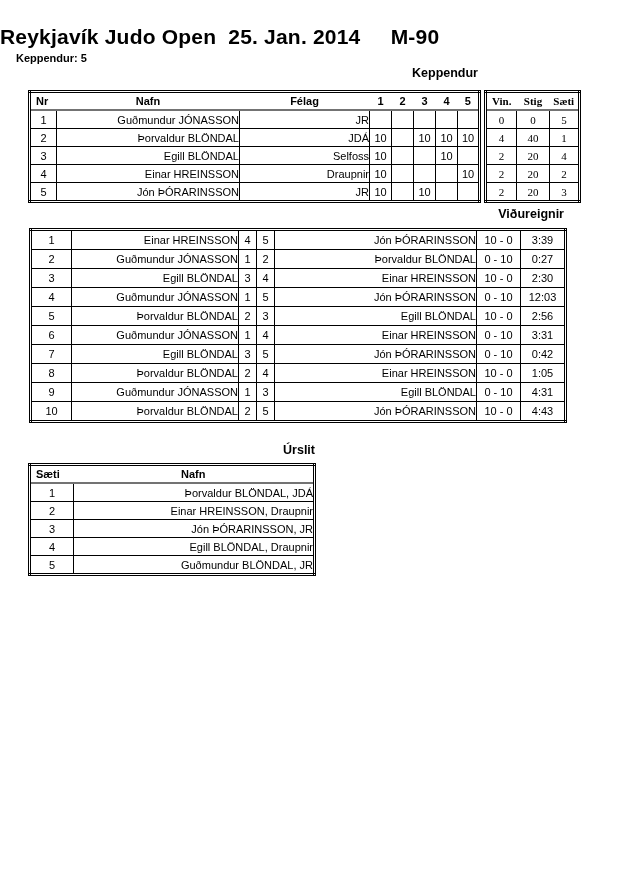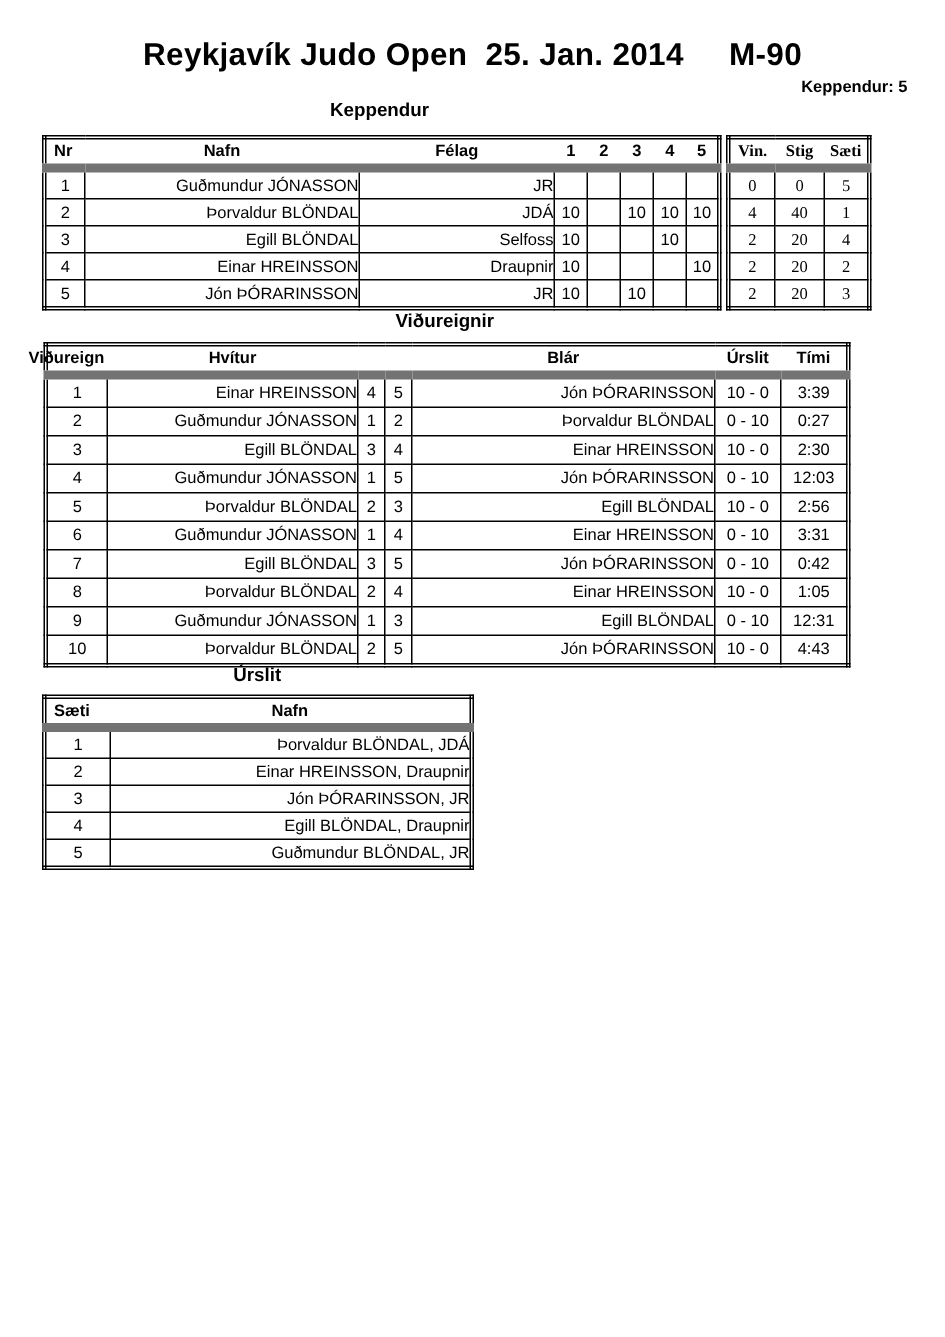--- a/index.html
+++ b/index.html
@@ -4,28 +4,28 @@
 <style>
   html,body { margin:0; padding:0; }
   body {
     width:630px; height:891px;
     background:#ffffff; color:#000;
     font-family:"Liberation Sans", sans-serif;
     position:relative; overflow:hidden;
   }
   .page-title {
     position:absolute; top:25px; left:0; width:630px;
-    text-align:center; font-size:21px; font-weight:bold;
+    font-size:21px; font-weight:bold;
     white-space:pre; letter-spacing:0.2px;
   }
   .participants {
-    position:absolute; top:52px; left:4px; width:601px;
-    text-align:right; font-size:11px; font-weight:bold;
-  }
-  .sec-title { position:absolute; font-weight:bold; font-size:12.5px; text-align:center; }
+    position:absolute; top:52px; left:16px; width:601px;
+    font-size:11px; font-weight:bold;
+  }
+  .sec-title { position:absolute; font-weight:bold; font-size:12.5px; text-align:right; }
   #keppendur-title   { top:66px;  left:28px; width:450px; }
   #vidureignir-title { top:207px; left:29px; width:535px; }
   #urslit-title      { top:443px; left:28px; width:287px; }
 
   .tbl-wrap { position:absolute; display:flex; align-items:flex-start; }
   #keppendur-wrap   { left:28px; top:90px; }
   #vidureignir-wrap { left:29px; top:228px; }
   #urslit-wrap      { left:28px; top:463px; }
   #keppendur-right  { margin-left:3px;font-family:Liberation Serif, serif; }
 
@@ -33,21 +33,21 @@
     border-collapse:collapse; table-layout:fixed;
     border:3px double #000;
   }
   th, td {
     padding:0; margin:0;
     font-size:11px; white-space:nowrap; overflow:hidden;
     vertical-align:middle;
   }
   th {
     font-weight:bold; height:16px;
-    border:none; border-bottom:6px solid #737373;
+    border:none; border-bottom:2px solid #737373;
     text-align:center;
   }
   td { border:1px solid #000; height:17px; text-align:center; }
   .t2 td { height:18px; }
   .name { text-align:right; padding-left:6px; }
   th.hleft { text-align:left; padding-left:5px; }
   th.ovf { overflow:visible; text-align:left; }
   th.ovf span { display:inline-block; margin-left:-13px; white-space:nowrap; }
 </style>
 </head>
@@ -181,29 +181,20 @@
     <colgroup>
         <col style="width:41px">
         <col style="width:167px">
         <col style="width:18px">
         <col style="width:18px">
         <col style="width:202px">
         <col style="width:44px">
         <col style="width:45px">
       </colgroup>
     <tbody>
-        <tr>
-      <th class="ovf"><span>Viðureign</span></th>
-      <th>Hvítur</th>
-      <th></th>
-      <th></th>
-      <th>Blár</th>
-      <th>Úrslit</th>
-      <th>Tími</th>
-    </tr>
     <tr>
       <td>1</td>
       <td class="name">Einar HREINSSON</td>
       <td>4</td>
       <td>5</td>
       <td class="name">Jón ÞÓRARINSSON</td>
       <td>10 - 0</td>
       <td>3:39</td>
     </tr>
     <tr>
@@ -269,21 +260,21 @@
       <td>10 - 0</td>
       <td>1:05</td>
     </tr>
     <tr>
       <td>9</td>
       <td class="name">Guðmundur JÓNASSON</td>
       <td>1</td>
       <td>3</td>
       <td class="name">Egill BLÖNDAL</td>
       <td>0 - 10</td>
-      <td>12:31</td>
+      <td>4:31</td>
     </tr>
     <tr>
       <td>10</td>
       <td class="name">Þorvaldur BLÖNDAL</td>
       <td>2</td>
       <td>5</td>
       <td class="name">Jón ÞÓRARINSSON</td>
       <td>10 - 0</td>
       <td>4:43</td>
     </tr>

